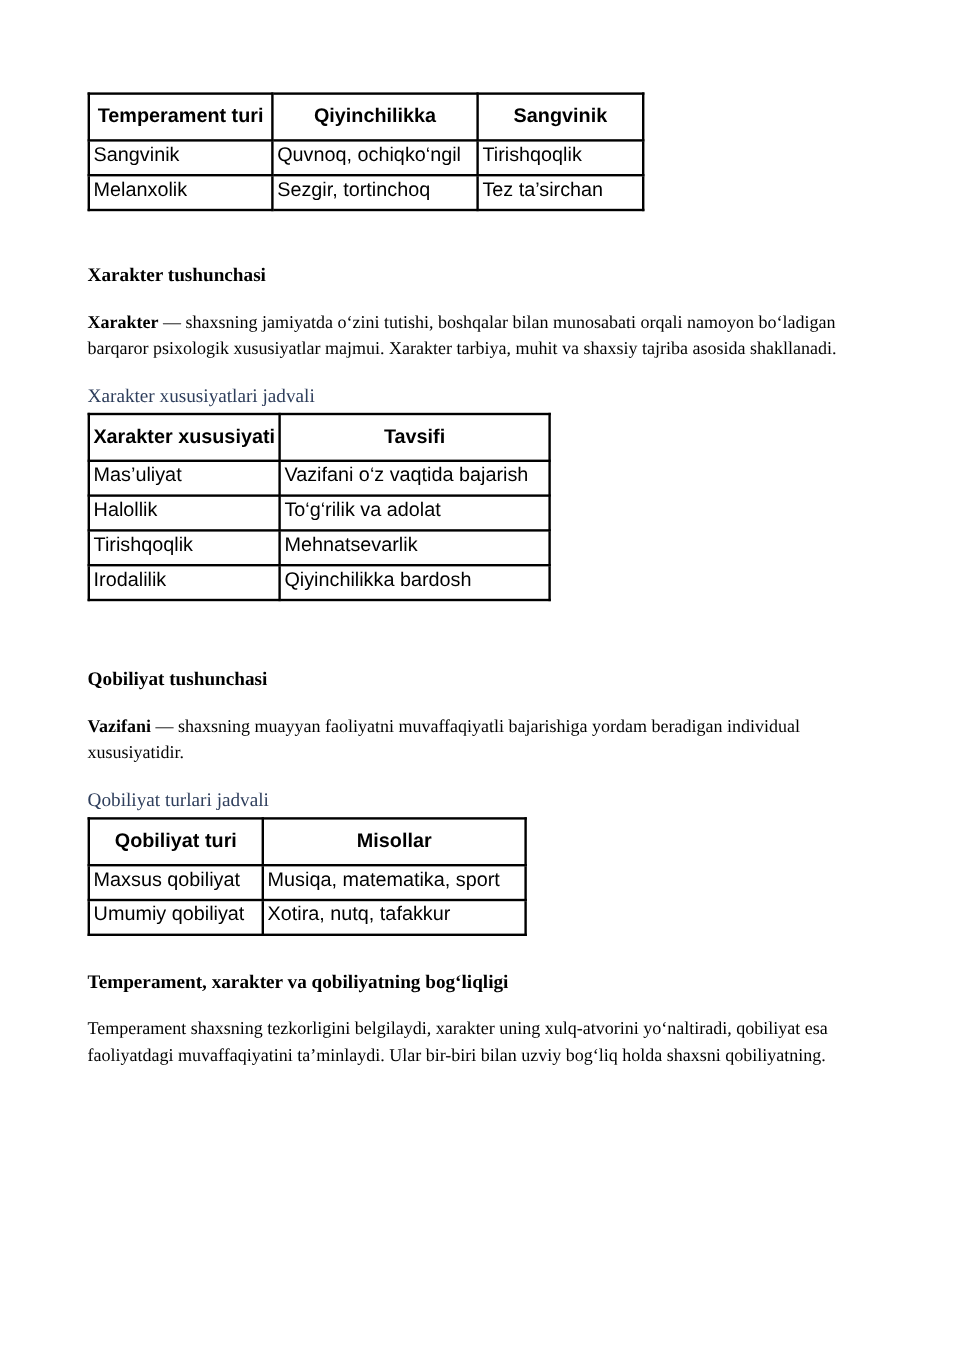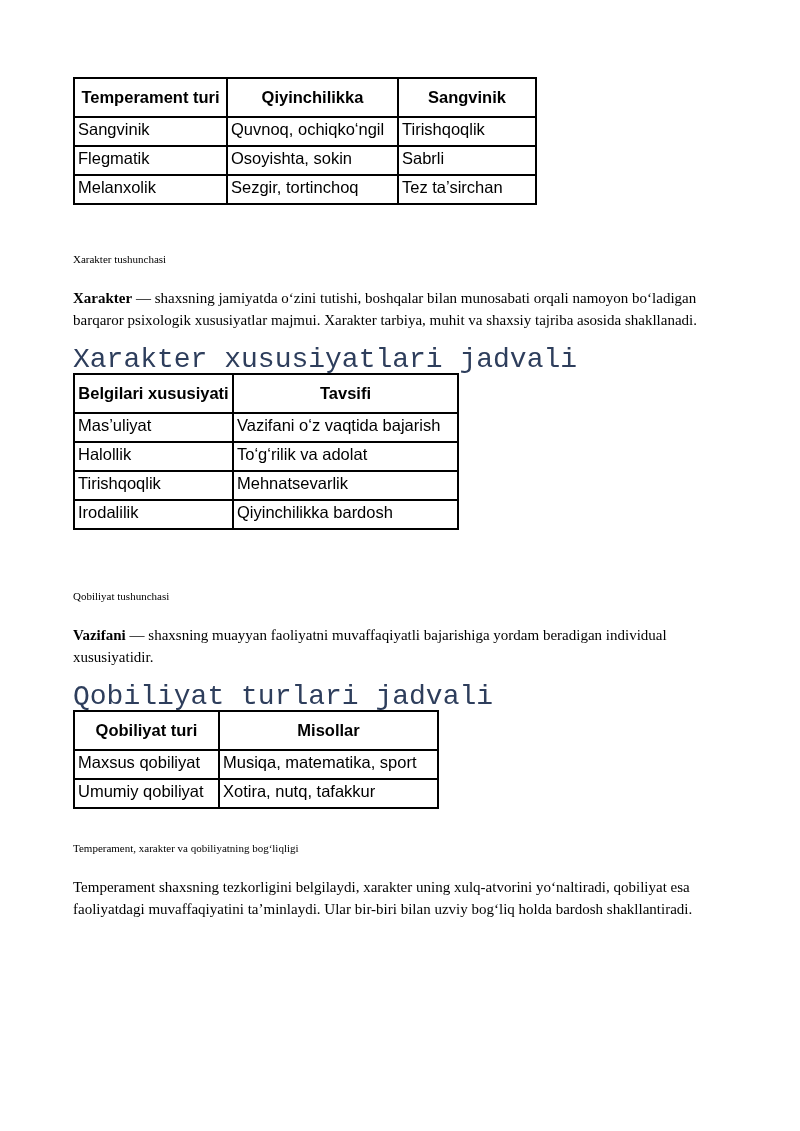--- a/index.html
+++ b/index.html
@@ -45,39 +45,39 @@
     vertical-align: middle;
     height: 24px;
     padding: 2px 2px 6px 3px;
   }
   .t1 { margin: 77px 0 0 0; width: 462px; }
   .t2 { margin: 1px 0 0 0; width: 384px; }
   .t3 { margin: 1px 0 0 0; width: 364px; }
 
   .sec-heading {
     font-family: "Liberation Serif", serif;
-    font-size: 11px;
-    font-weight: normal;
+    font-size: 16px;
+    font-weight: bold;
     line-height: 22px;
     margin: 0;
   }
   .mt-43 { margin-top: 43px; }
   .mt-41 { margin-top: 55px; }
   .mt-40 { margin-top: 28px; }
 
   .para {
     font-size: 15px;
     line-height: 22px;
     margin: 17px 0 0 0;
   }
   .para strong { font-weight: bold; }
 
   .tbl-title {
-    font-family: Liberation Mono, monospace;
-    font-size: 28px;
+    font-family: Liberation Serif, serif;
+    font-size: 16px;
     font-weight: normal;
     line-height: 25px;
     color: #2e3e5c;
     margin: 16px 0 1px 0;
   }
 </style>
 </head>
 <body>
 
 <div class="doc">
@@ -95,46 +95,41 @@
         <th>Sangvinik</th>
       </tr>
     </thead>
     <tbody>
       <tr>
         <td>Sangvinik</td>
         <td>Quvnoq, ochiqko‘ngil</td>
         <td>Tirishqoqlik</td>
       </tr>
       <tr>
-        <td>Flegmatik</td>
-        <td>Osoyishta, sokin</td>
-        <td>Sabrli</td>
-      </tr>
-      <tr>
         <td>Melanxolik</td>
         <td>Sezgir, tortinchoq</td>
         <td>Tez ta’sirchan</td>
       </tr>
     </tbody>
   </table>
 
   <h3 class="sec-heading mt-43">Xarakter tushunchasi</h3>
 
   <p class="para"><strong>Xarakter</strong><span> — shaxsning jamiyatda o‘zini tutishi, boshqalar bilan munosabati orqali namoyon bo‘ladigan barqaror psixologik xususiyatlar majmui. Xarakter tarbiya, muhit va shaxsiy tajriba asosida shakllanadi.</span></p>
 
   <h2 class="tbl-title">Xarakter xususiyatlari jadvali</h2>
 
   <table class="tbl t2">
     <colgroup>
         <col style="width:159px">
         <col style="width:225px">
       </colgroup>
     <thead>
       <tr>
-        <th>Belgilari xususiyati</th>
+        <th>Xarakter xususiyati</th>
         <th>Tavsifi</th>
       </tr>
     </thead>
     <tbody>
       <tr>
         <td>Mas’uliyat</td>
         <td>Vazifani o‘z vaqtida bajarish</td>
       </tr>
       <tr>
         <td>Halollik</td>
@@ -175,15 +170,15 @@
       </tr>
       <tr>
         <td>Umumiy qobiliyat</td>
         <td>Xotira, nutq, tafakkur</td>
       </tr>
     </tbody>
   </table>
 
   <h3 class="sec-heading mt-40">Temperament, xarakter va qobiliyatning bog‘liqligi</h3>
 
-  <p class="para">Temperament shaxsning tezkorligini belgilaydi, xarakter uning xulq-atvorini yo‘naltiradi, qobiliyat esa faoliyatdagi muvaffaqiyatini ta’minlaydi. Ular bir-biri bilan uzviy bog‘liq holda bardosh shakllantiradi.</p>
+  <p class="para">Temperament shaxsning tezkorligini belgilaydi, xarakter uning xulq-atvorini yo‘naltiradi, qobiliyat esa faoliyatdagi muvaffaqiyatini ta’minlaydi. Ular bir-biri bilan uzviy bog‘liq holda shaxsni qobiliyatning.</p>
 
 </div>
 
 </body></html>

